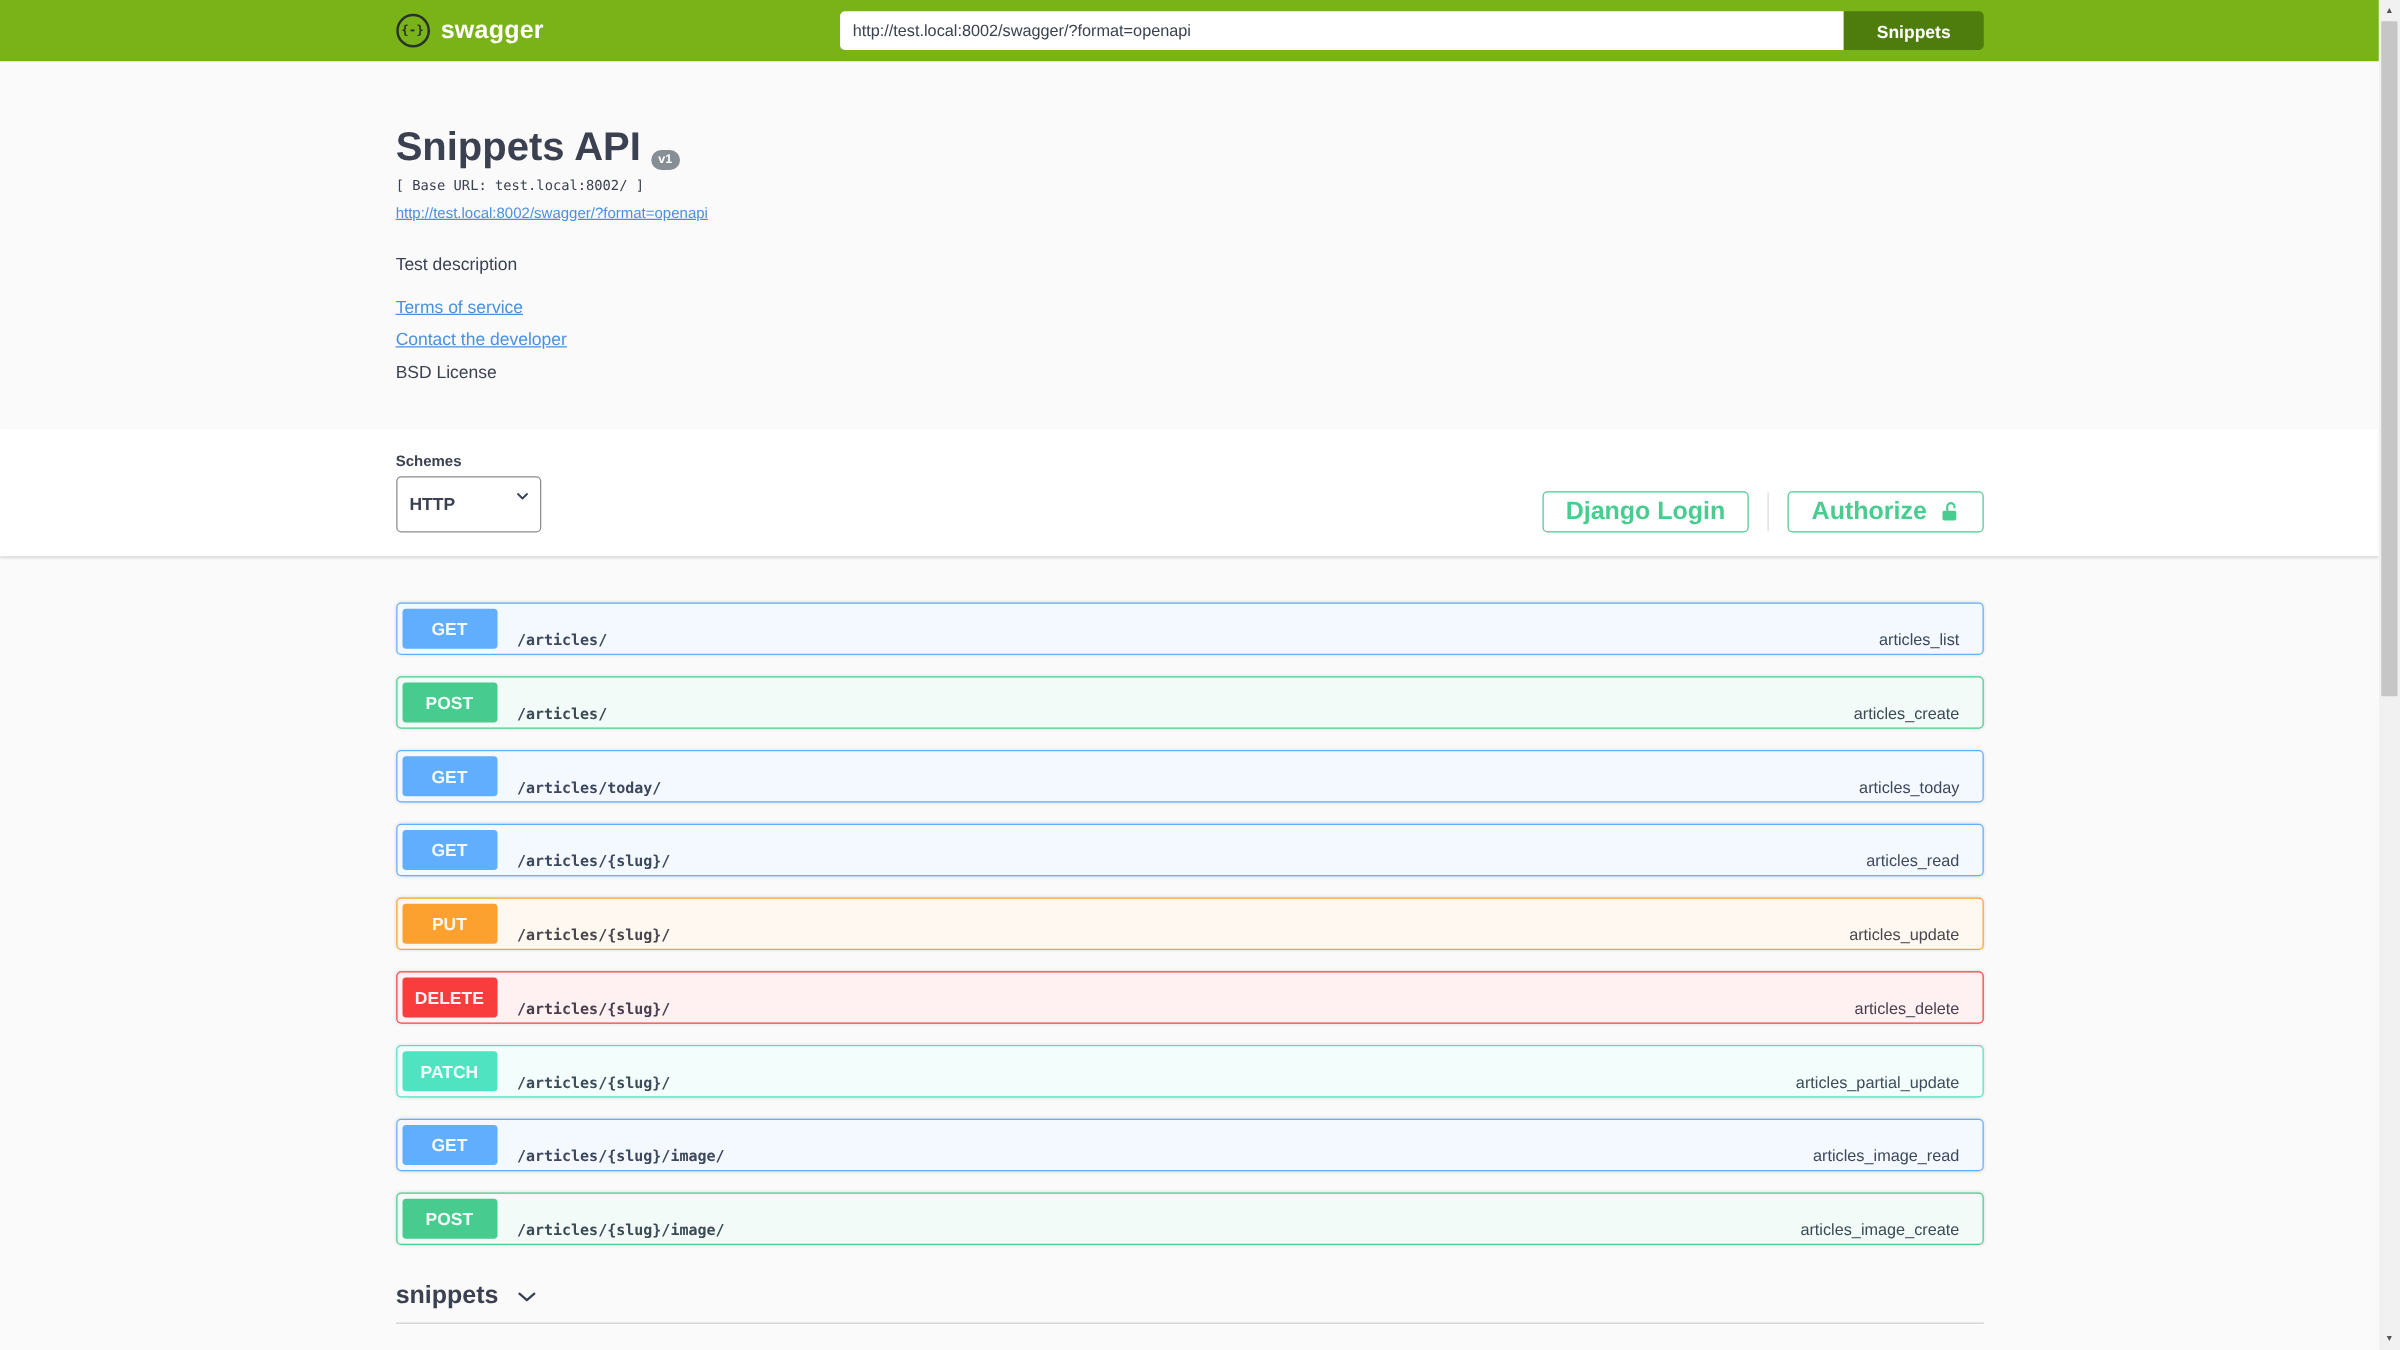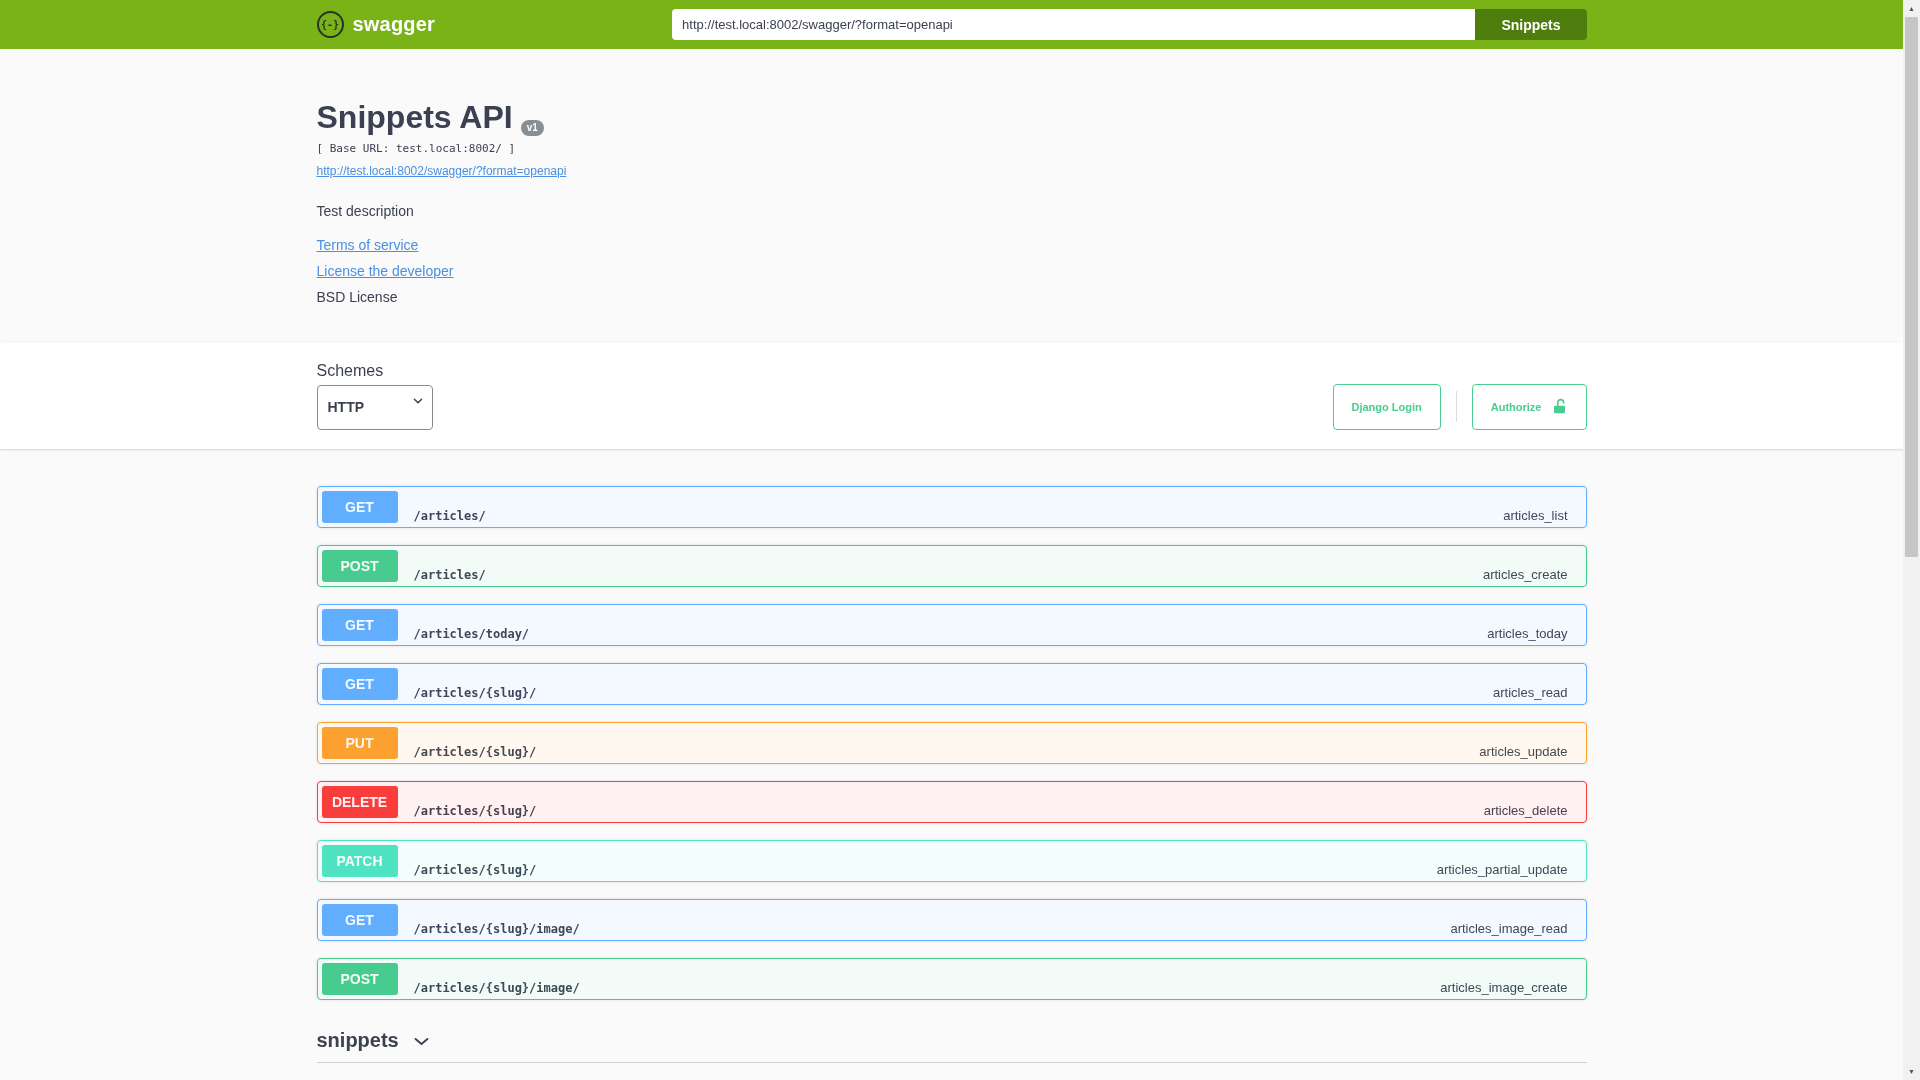--- a/index.html
+++ b/index.html
@@ -46,35 +46,35 @@
   a { color: var(--color-link, #4990e2); }
   .spec-link { font-size: 12px; }
   .description { font-size: 14px; margin: 24px 0 0; }
   .info-links { margin-top: 18px; }
   .info-link { display: block; font-size: 14px; margin-bottom: 10px; width: fit-content; }
   .license { font-size: 14px; margin: 0; }
 
   
   .scheme-container { background: #fff; box-shadow: 0 1px 2px 0 rgba(0,0,0,.15); padding: 19px 0; }
   .scheme-inner { display: flex; align-items: flex-end; }
-  .schemes-title { display: block; font-size: 16px; font-weight: 400; margin-bottom: 5px; }
+  .schemes-title { display: block; font-size: 12px; font-weight: 700; margin-bottom: 5px; }
   .select-wrap { position: relative; width: 116px; }
   .select-wrap select {
     width: 100%; height: 45px; appearance: none; -webkit-appearance: none;
     border: 1px solid #8b8b8b; border-radius: 4px; background: #fff;
     font-family: inherit; font-size: 14px; font-weight: 600; color: #3b4151;
     padding: 0 28px 0 10px; cursor: pointer;
   }
   .select-arrow { position: absolute; right: 9px; top: 10px; pointer-events: none; line-height: 0; }
   .auth-wrapper { margin-left: auto; display: flex; align-items: center; }
   .btn-outline {
     display: flex; align-items: center; gap: 9px;
     border: 1px solid var(--color-accent-green, #49cc90); color: var(--color-accent-green, #49cc90);
-    background: transparent; border-radius: 4px; font-weight: 700; font-size: 11px;
-    padding: 7px 18px; cursor: pointer; font-family: inherit; height: 46px;
+    background: transparent; border-radius: 4px; font-weight: 700; font-size: 20px;
+    padding: 7px 18px; cursor: pointer; font-family: inherit; height: 33px;
   }
   .auth-divider { width: 1px; height: 31px; background: #dcdcdc; margin: 0 15px; }
 
   
   .operations { margin-top: 24px; padding-bottom: 60px; }
   .opblock-tag {
     display: flex; align-items: center; font-size: 20px; font-weight: 700;
     margin: 0; padding: 12px 0 10px; border-bottom: 1px solid rgba(59,65,81,.22); cursor: pointer;
   }
   .tag-arrow { margin-left: 14px; margin-top: 3px; }
@@ -137,21 +137,21 @@
     <div class="wrapper">
       <h1 class="api-title">
         <span>Snippets API</span>
         <span class="version-stamp">v1</span>
       </h1>
       <p class="base-url">[ Base URL: test.local:8002/ ]</p>
       <a class="spec-link" href="#">http://test.local:8002/swagger/?format=openapi</a>
       <p class="description">Test description</p>
       <div class="info-links">
         <a class="info-link" href="#">Terms of service</a>
-        <a class="info-link" href="#">License the developer</a>
+        <a class="info-link" href="#">Contact the developer</a>
         <p class="license">BSD License</p>
       </div>
     </div>
   </div>
 
   <div class="scheme-container">
     <div class="wrapper scheme-inner">
       <div class="schemes">
         <label class="schemes-title">Schemes</label>
         <div class="select-wrap">

